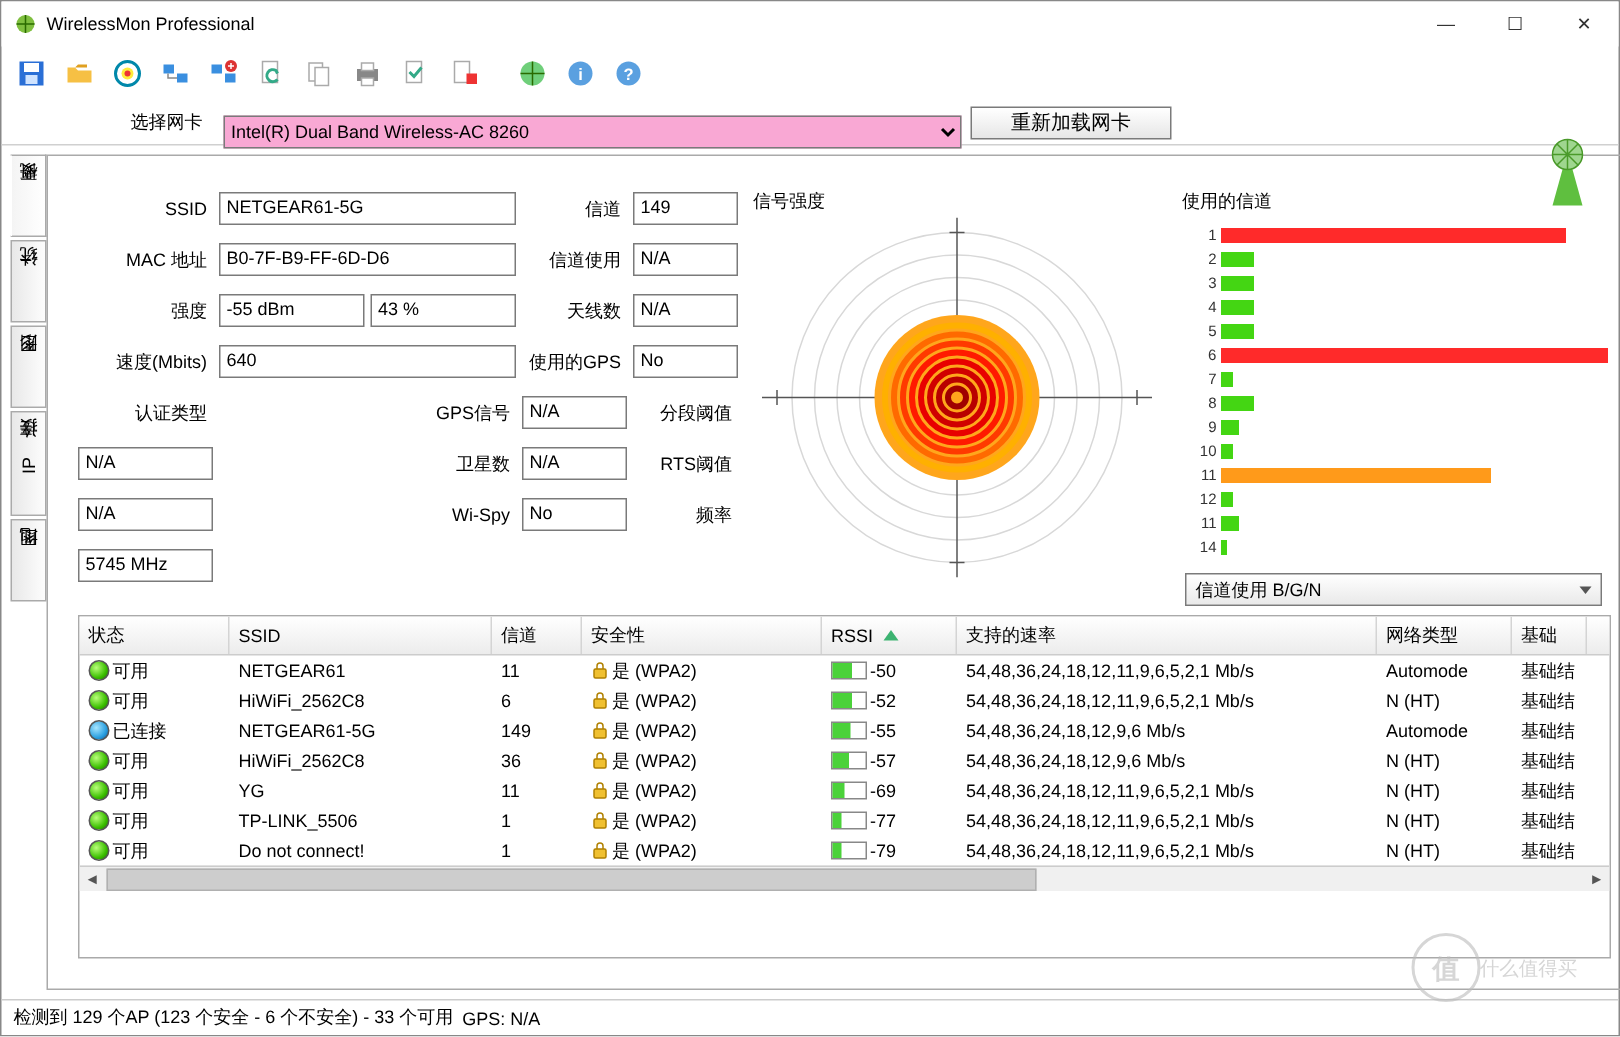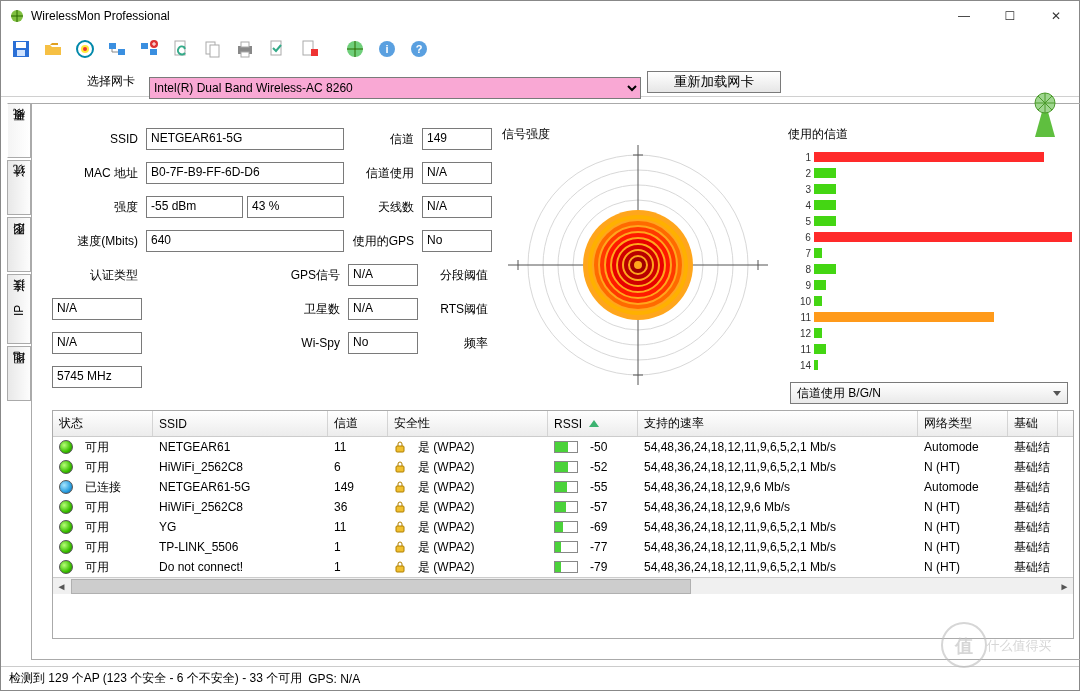--- a/index.html
+++ b/index.html
@@ -36,21 +36,21 @@
   .chanbox { width:290px; display:flex; flex-direction:column; }
   .chanchart { flex:1; border:0; padding:4px 2px; }
   .chanrow { display:flex; align-items:center; height:16px; }
   .chanrow .clabel { width:28px; text-align:right; font-size:10px; padding-right:3px; color:#333;}
   .chanrow .cbar { height:10px; }
   .chansel { height:22px; border:1px solid #7a7a7a; background:linear-gradient(#fff,#e9e9e9); margin:4px 6px 0 6px; display:flex; align-items:center; padding:0 6px; justify-content:space-between; }
   .aplist { flex:1; border:1px solid #aaa; overflow:hidden; display:flex; flex-direction:column; }
   .aphdr { display:flex; background:linear-gradient(#fff,#ececec); border-bottom:1px solid #ccc; }
   .apcol { border-right:1px solid #d4d4d4; padding:4px 6px; font-size:12px; display:flex; align-items:center; gap:4px; }
   .aprow { display:flex; height:20px; align-items:center; }
-  .apcell { padding:1px 6px; font-size:12px; overflow:hidden; white-space:nowrap; display:flex; align-items:center; gap:12px;}
+  .apcell { padding:1px 6px; font-size:12px; overflow:hidden; white-space:nowrap; display:flex; align-items:center; gap:2px;}
   .w-status{width:100px;} .w-ssid{width:175px;} .w-chan{width:60px;} .w-sec{width:160px;} .w-rssi{width:90px;} .w-rates{width:280px;} .w-net{width:90px;} .w-inf{width:50px;}
   .status-dot { width:14px; height:14px; border-radius:50%; border:1px solid #555; background:radial-gradient(circle at 35% 35%, #b9ff7a, #3bbf00 60%, #1a6e00); display:inline-block;}
   .status-dot.blue { background:radial-gradient(circle at 35% 35%, #a8e6ff, #2a9fe0 60%, #0a5090);}
   .lock-icon { width:12px; height:12px; }
   .sigbar { width:24px; height:12px; border:1px solid #888; background:#fff; position:relative; display:inline-block;}
   .sigbar .fill { position:absolute; left:0; top:0; bottom:0; background:#4bd23a; }
   .scrollstub { height:17px; background:#f0f0f0; border-top:1px solid #ccc; display:flex; }
   .scrollstub .thumb { width:620px; height:15px; margin:1px; background:#cdcdcd; border:1px solid #b0b0b0;}
   .scrollstub .arrow { width:17px; display:flex; align-items:center; justify-content:center; color:#555; font-size:10px;}
   .scrollstub .spacer { flex:1; }

